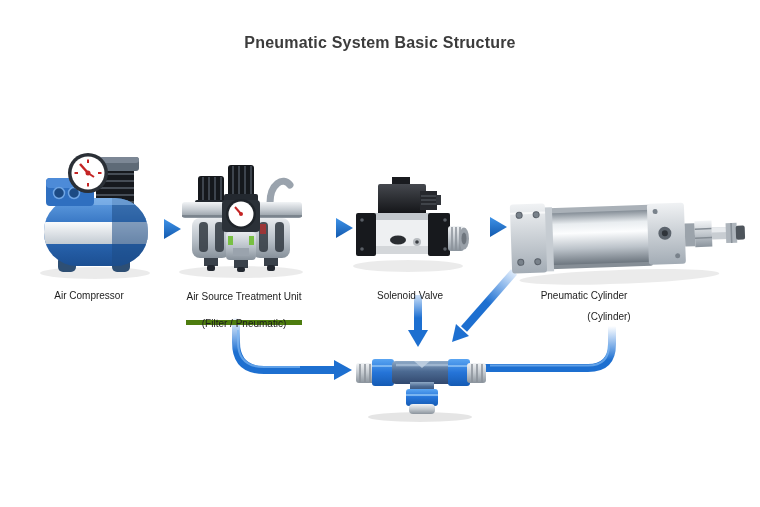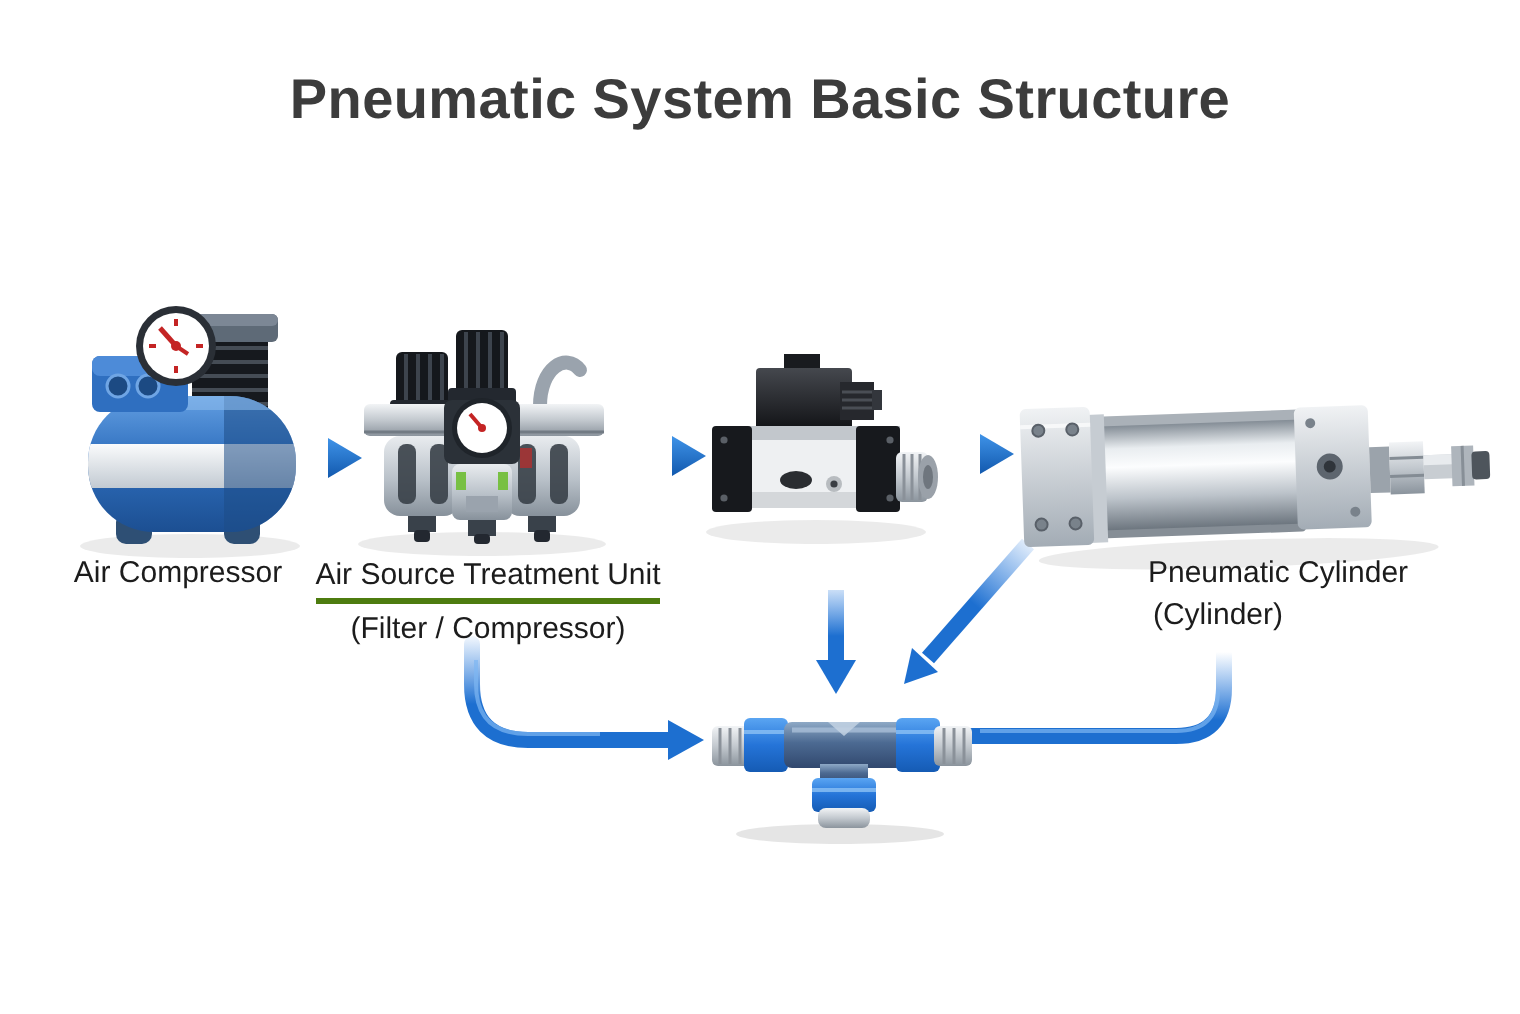--- a/index.html
+++ b/index.html
@@ -2,26 +2,26 @@
 <html><head>
 <meta charset="utf-8">
 <style>
   html,body{margin:0;padding:0;background:#fff;}
   .canvas{
     position:relative;width:760px;height:507px;background:#ffffff;overflow:hidden;
     font-family:"Liberation Sans",sans-serif;
   }
   .title{
     position:absolute;top:34px;left:0;width:760px;text-align:center;
-    font-size:28px;font-weight:bold;color:#3c3c3c;letter-spacing:.2px;
+    font-size:16px;font-weight:bold;color:#3c3c3c;letter-spacing:.2px;
   }
   .label{
-    position:absolute;font-size:15px;color:#1c1c1c;text-align:center;white-space:nowrap;
+    position:absolute;font-size:10px;color:#1c1c1c;text-align:center;white-space:nowrap;margin-top:12px;
   }
-  .label .u{display:inline-block;border-bottom:3px solid #4d7c0f;padding-bottom:3px;}
+  .label .u{display:inline-block;border-bottom:5px solid #4d7c0f;padding-bottom:18px;}
   .svglayer{position:absolute;top:0;left:0;}
 </style>
 </head>
 <body>
 
 <div class="canvas">
 
   <div class="title">Pneumatic System Basic Structure</div>
 
   <svg class="svglayer" width="760" height="507" viewBox="0 0 760 507">
@@ -328,20 +328,21 @@
       <rect x="406" y="389" width="32" height="17" rx="3" fill="url(#blueNut)"></rect>
       <line x1="406" y1="395" x2="438" y2="395" stroke="#8cc1f5" stroke-width="2" opacity="0.8"></line>
       <rect x="409" y="404" width="26" height="10" rx="4" fill="url(#metalG)"></rect>
     </g>
   </svg>
 
   <div class="label" style="left:9px;top:278px;width:160px;">Air Compressor</div>
 
   <div class="label" style="left:144px;top:279px;width:200px;"><span class="u">Air Source Treatment Unit</span></div>
 
-  <div class="label" style="left:144px;top:306px;width:200px;">(Filter / Compressor)</div>
-
-
-  <div class="label" style="left:549px;top:278px;width:180px;">Pneumatic Cylinder</div>
+  <div class="label" style="left:144px;top:306px;width:200px;">(Filter / Pneumatic)</div>
+
+  <div class="label" style="left:330px;top:278px;width:160px;">Solenoid Valve</div>
+
+  <div class="label" style="left:494px;top:278px;width:180px;">Pneumatic Cylinder</div>
 
   <div class="label" style="left:519px;top:299px;width:180px;">(Cylinder)</div>
 
 </div>
 
 </body></html>

